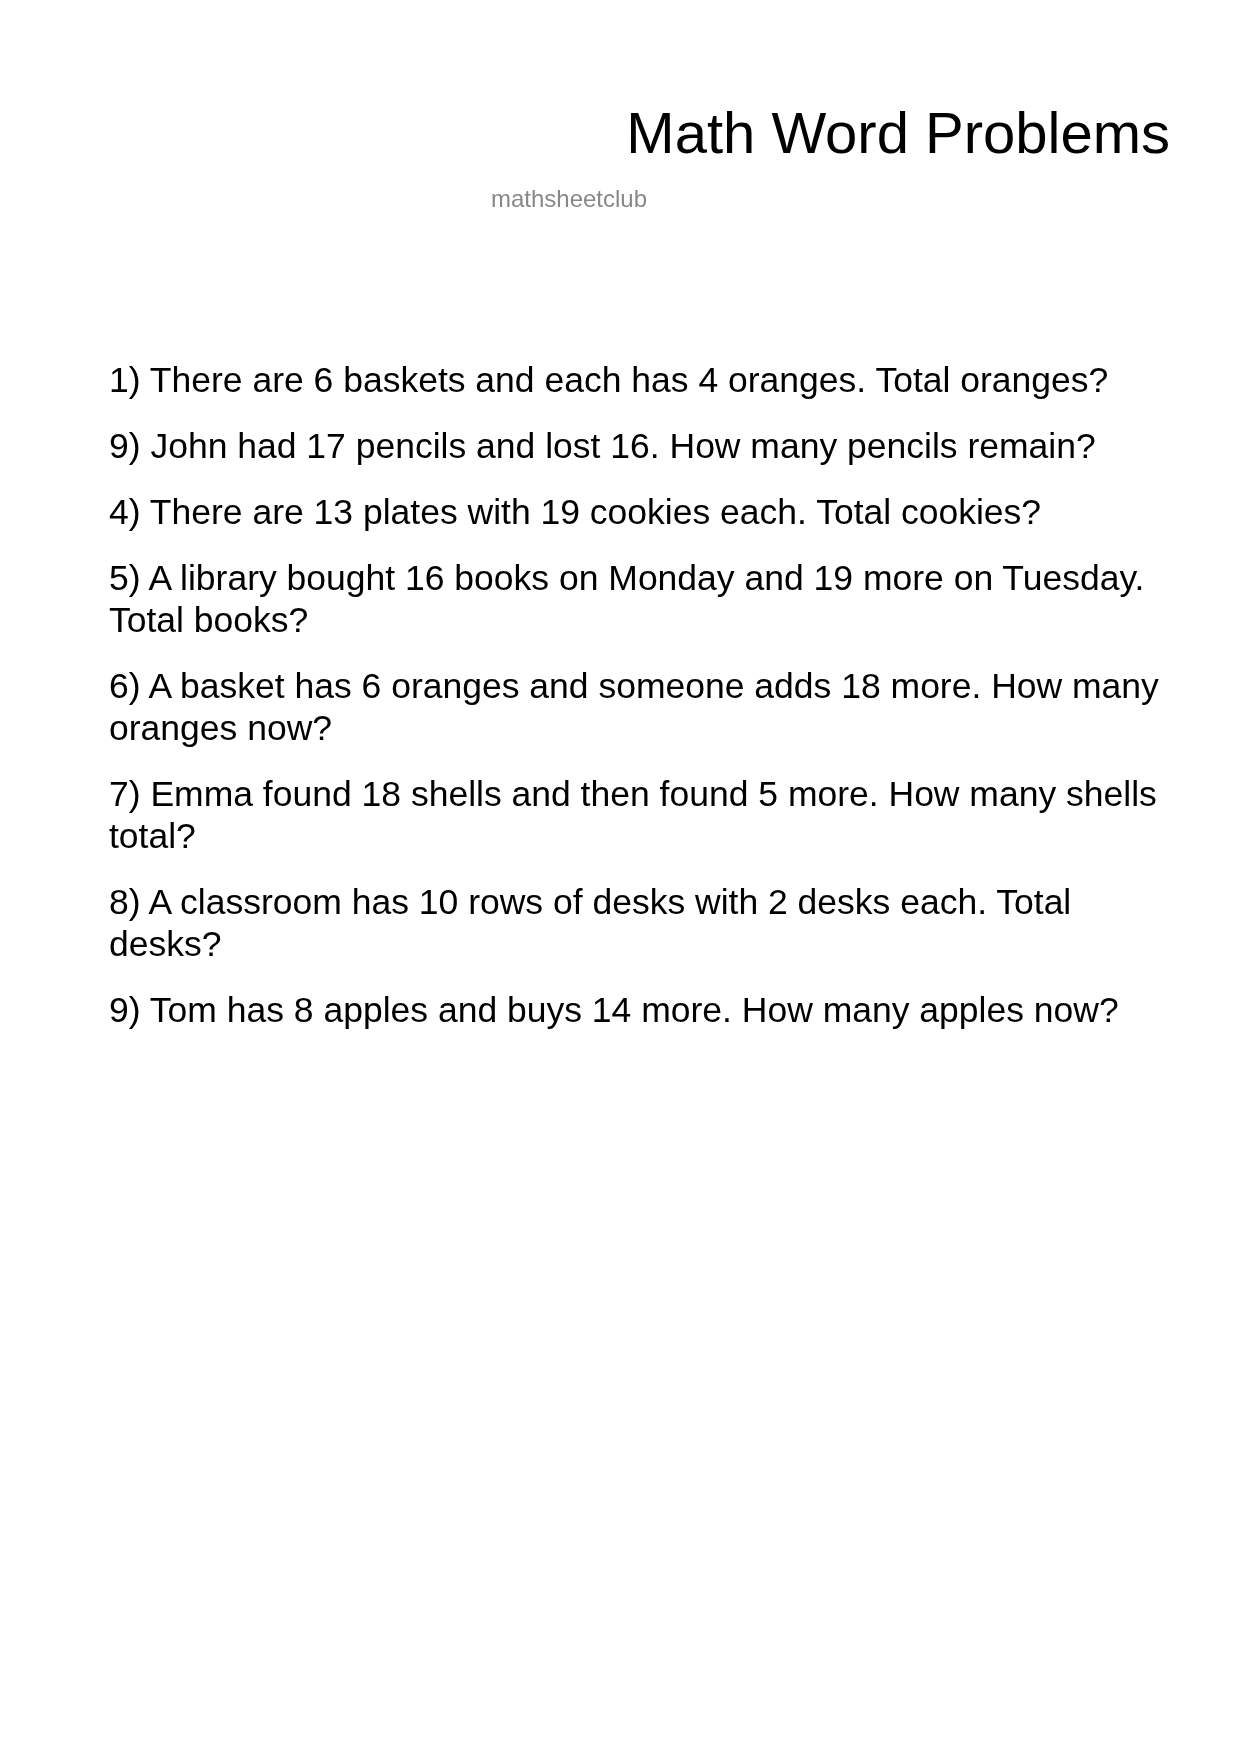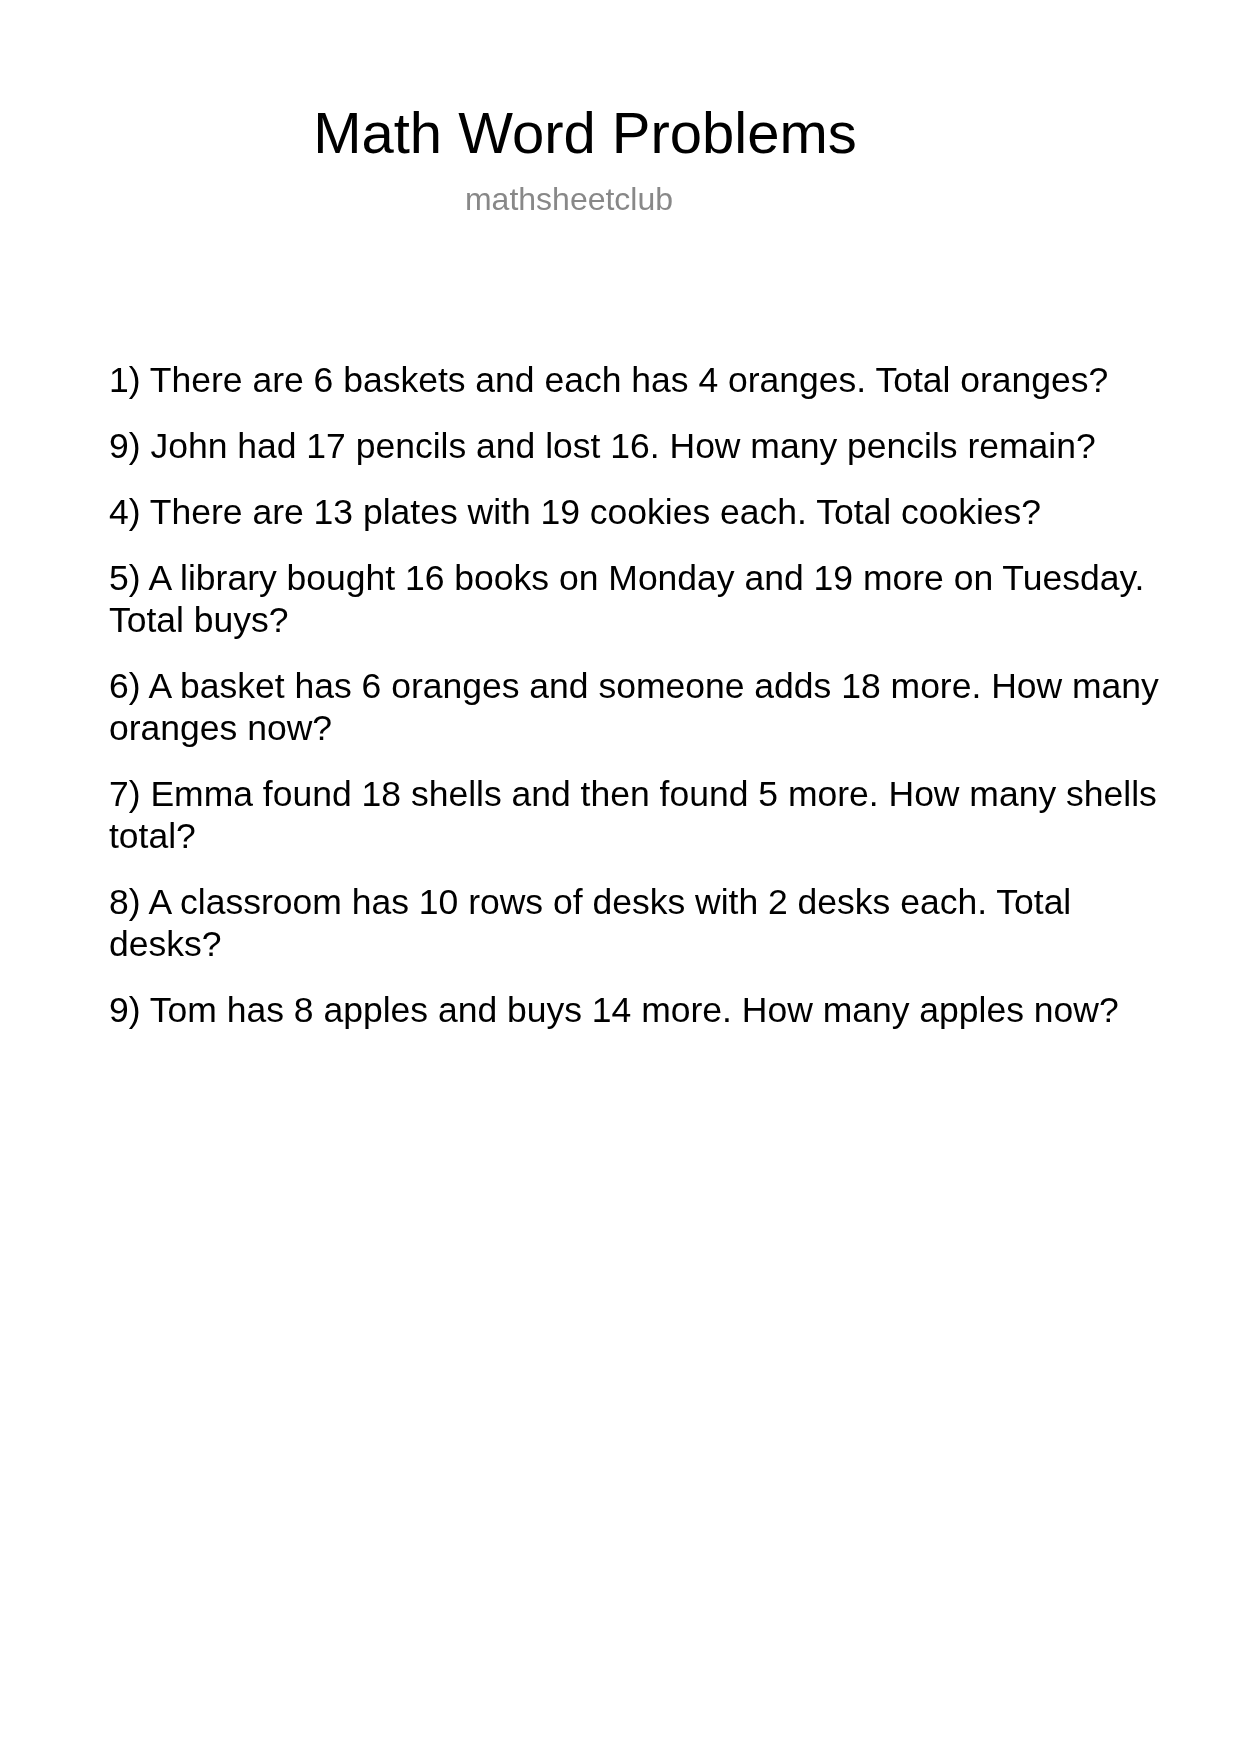--- a/index.html
+++ b/index.html
@@ -20,34 +20,34 @@
       left: 0; top: 0;
       width: 1240px;
       height: 1754px;
       background: #ffffff;
     }
     .title {
       position: absolute;
       left: 0;
       width: 1170px;
       top: 100px;
-      text-align: center;
+      text-align: right;
       font-size: 58px;
       line-height: 66px;
       font-weight: normal;
       margin: 0;
       color: #000000;
     }
     .subtitle {
       position: absolute;
       left: 0;
       width: 1138px;
       top: 181px;
       text-align: center;
-      font-size: 32px;
+      font-size: 24px;
       line-height: 36px;
       color: #888888;
     }
     .problems {
       position: absolute;
       left: 101px;
       top: 351px;
       width: 1080px;
       margin: 8px;
       padding: 0;
@@ -73,21 +73,21 @@
       <span class="line">1) There are 6 baskets and each has 4 oranges. Total oranges?</span>
     </li>
     <li class="problem">
       <span class="line">9) John had 17 pencils and lost 16. How many pencils remain?</span>
     </li>
     <li class="problem">
       <span class="line">4) There are 13 plates with 19 cookies each. Total cookies?</span>
     </li>
     <li class="problem">
       <span class="line">5) A library bought 16 books on Monday and 19 more on Tuesday.</span>
-      <span class="line">Total buys?</span>
+      <span class="line">Total books?</span>
     </li>
     <li class="problem">
       <span class="line">6) A basket has 6 oranges and someone adds 18 more. How many</span>
       <span class="line">oranges now?</span>
     </li>
     <li class="problem">
       <span class="line">7) Emma found 18 shells and then found 5 more. How many shells</span>
       <span class="line">total?</span>
     </li>
     <li class="problem">

